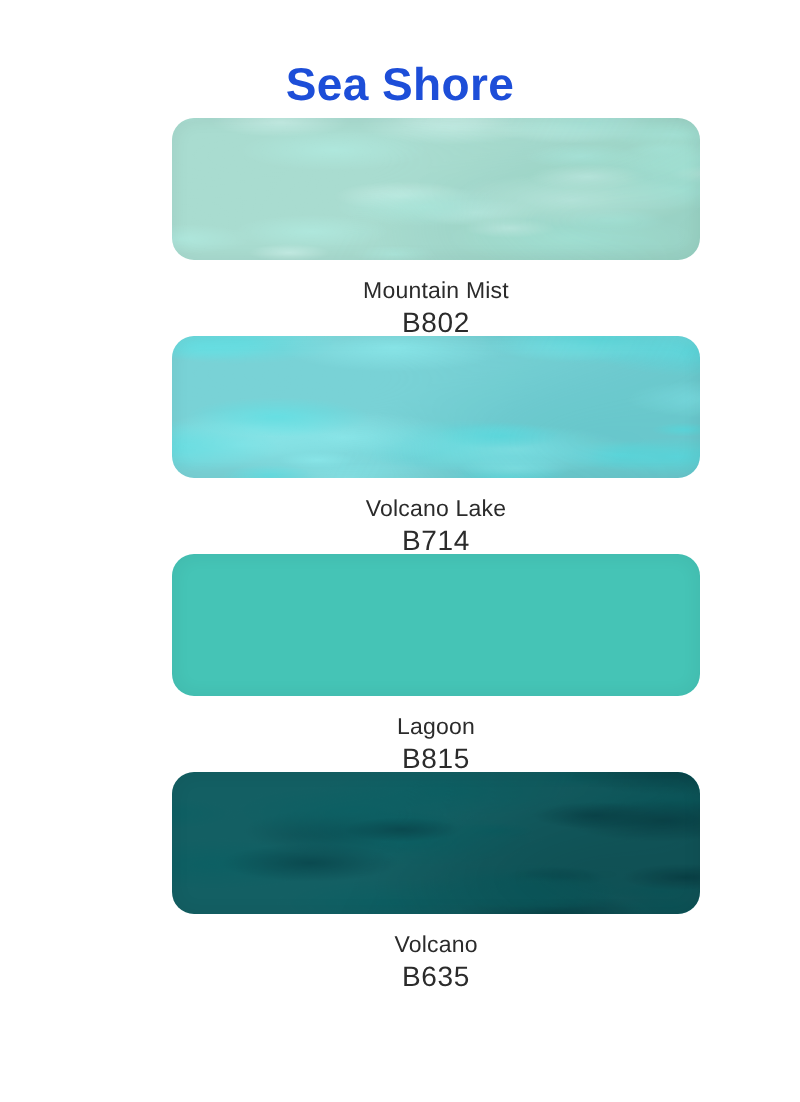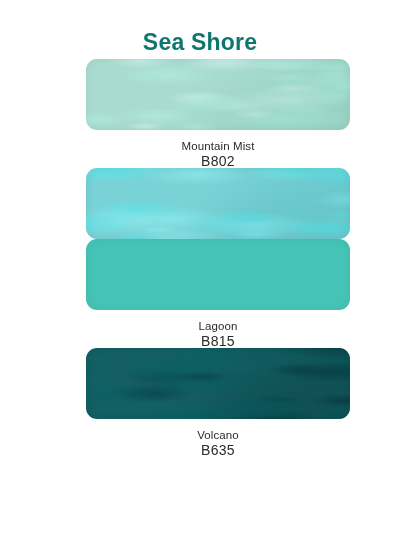--- a/index.html
+++ b/index.html
@@ -23,21 +23,21 @@
     display: flex;
     flex-direction: column;
     align-items: center;
     background: #ffffff;
   }
 
   .page-title {
     font-size: 23px;
     font-weight: bold;
     letter-spacing: 0.2px;
-    color: #0f766e;
+    color: #1d4ed8;
     margin: 0;
     padding-top: 29px;
     padding-bottom: 0;
     text-align: center;
     line-height: 26px;
   }
 
   .swatch-list {
     margin: 0;
     padding: 0;
@@ -122,20 +122,24 @@
         <span class="swatch-code">B802</span>
       </div>
     </li>
 
     <li class="swatch-entry">
       <div class="swatch-chip" id="chip-1" style="background: rgb(121, 210, 214);">
         <div class="tex" style="background-image: radial-gradient(30.1% 24.1% at 42.2% 8%, rgb(156, 224, 226) 0%, rgba(255, 255, 255, 0) 72%), radial-gradient(23.8% 19% at 95.4% 84.9%, rgb(91, 194, 200) 0%, rgba(255, 255, 255, 0) 72%), radial-gradient(12.7% 10.2% at 18.5% 98.3%, rgb(91, 194, 200) 0%, rgba(255, 255, 255, 0) 72%), radial-gradient(16% 12.8% at 61.7% 70.1%, rgb(91, 194, 200) 0%, rgba(255, 255, 255, 0) 72%), radial-gradient(14.7% 11.8% at 65% 93.2%, rgb(156, 224, 226) 0%, rgba(255, 255, 255, 0) 72%), radial-gradient(33.2% 26.6% at -3.4% 78.1%, rgb(91, 194, 200) 0%, rgba(255, 255, 255, 0) 72%), radial-gradient(23.6% 18.9% at 103% 44.4%, rgb(156, 224, 226) 0%, rgba(255, 255, 255, 0) 72%), radial-gradient(24.5% 19.6% at 19.9% 56.9%, rgb(91, 194, 200) 0%, rgba(255, 255, 255, 0) 72%), radial-gradient(28% 22.4% at 12.2% 4.1%, rgb(91, 194, 200) 0%, rgba(255, 255, 255, 0) 72%), radial-gradient(29.8% 23.8% at 13.1% 76.5%, rgb(156, 224, 226) 0%, rgba(255, 255, 255, 0) 72%), radial-gradient(8.7% 7% at 96.9% 65.9%, rgb(91, 194, 200) 0%, rgba(255, 255, 255, 0) 72%), radial-gradient(32.4% 25.9% at 80.9% 1.8%, rgb(91, 194, 200) 0%, rgba(255, 255, 255, 0) 72%), radial-gradient(24.1% 19.3% at 16.4% 64.9%, rgb(156, 224, 226) 0%, rgba(255, 255, 255, 0) 72%), radial-gradient(10.2% 8.2% at 27.5% 87.3%, rgb(156, 224, 226) 0%, rgba(255, 255, 255, 0) 72%), radial-gradient(32% 25.6% at 32.3% 71.4%, rgb(156, 224, 226) 0%, rgba(255, 255, 255, 0) 72%), radial-gradient(20.9% 16.7% at 75.5% 5.9%, rgb(156, 224, 226) 0%, rgba(255, 255, 255, 0) 72%), radial-gradient(30.6% 24.5% at 65.4% 80.2%, rgb(156, 224, 226) 0%, rgba(255, 255, 255, 0) 72%), radial-gradient(32.3% 25.8% at 56.7% 77.4%, rgb(91, 194, 200) 0%, rgba(255, 255, 255, 0) 72%), radial-gradient(31.4% 25.1% at 101.7% 11.1%, rgb(91, 194, 200) 0%, rgba(255, 255, 255, 0) 72%), radial-gradient(30.6% 24.5% at 101.7% 1.5%, rgb(156, 224, 226) 0%, rgba(255, 255, 255, 0) 72%), radial-gradient(11.2% 9% at 21.6% 66.1%, rgb(91, 194, 200) 0%, rgba(255, 255, 255, 0) 72%), radial-gradient(19.5% 15.6% at 20% -3.1%, rgb(156, 224, 226) 0%, rgba(255, 255, 255, 0) 72%), radial-gradient(17.5% 14% at 84.6% 83.9%, rgb(91, 194, 200) 0%, rgba(255, 255, 255, 0) 72%), radial-gradient(18.1% 14.5% at 6.6% 7.2%, rgb(91, 194, 200) 0%, rgba(255, 255, 255, 0) 72%), radial-gradient(31.9% 25.5% at 33.3% 100.3%, rgb(156, 224, 226) 0%, rgba(255, 255, 255, 0) 72%), radial-gradient(16% 12.8% at 63.7% 98.4%, rgb(91, 194, 200) 0%, rgba(255, 255, 255, 0) 72%);"></div>
         <div class="tex2" style="background-image: radial-gradient(72% 86% at 22% 28%, rgba(255, 255, 255, 0.9) 0%, rgba(255, 255, 255, 0) 65%), radial-gradient(64% 80% at 82% 72%, rgb(91, 194, 200) 0%, rgba(255, 255, 255, 0) 70%), linear-gradient(118deg, rgba(255, 255, 255, 0.55) 0%, rgba(255, 255, 255, 0) 38%, rgb(91, 194, 200) 100%);"></div>
         <div class="edge"></div>
       </div>
+      <div class="swatch-caption">
+        <span class="swatch-name">Volcano Lake</span>
+        <span class="swatch-code">B714</span>
+      </div>
     </li>
 
     <li class="swatch-entry">
       <div class="swatch-chip" id="chip-2" style="background: rgb(69, 196, 182);">
         <div class="tex"></div>
         <div class="tex2"></div>
         <div class="edge"></div>
       </div>
       <div class="swatch-caption">
         <span class="swatch-name">Lagoon</span>

